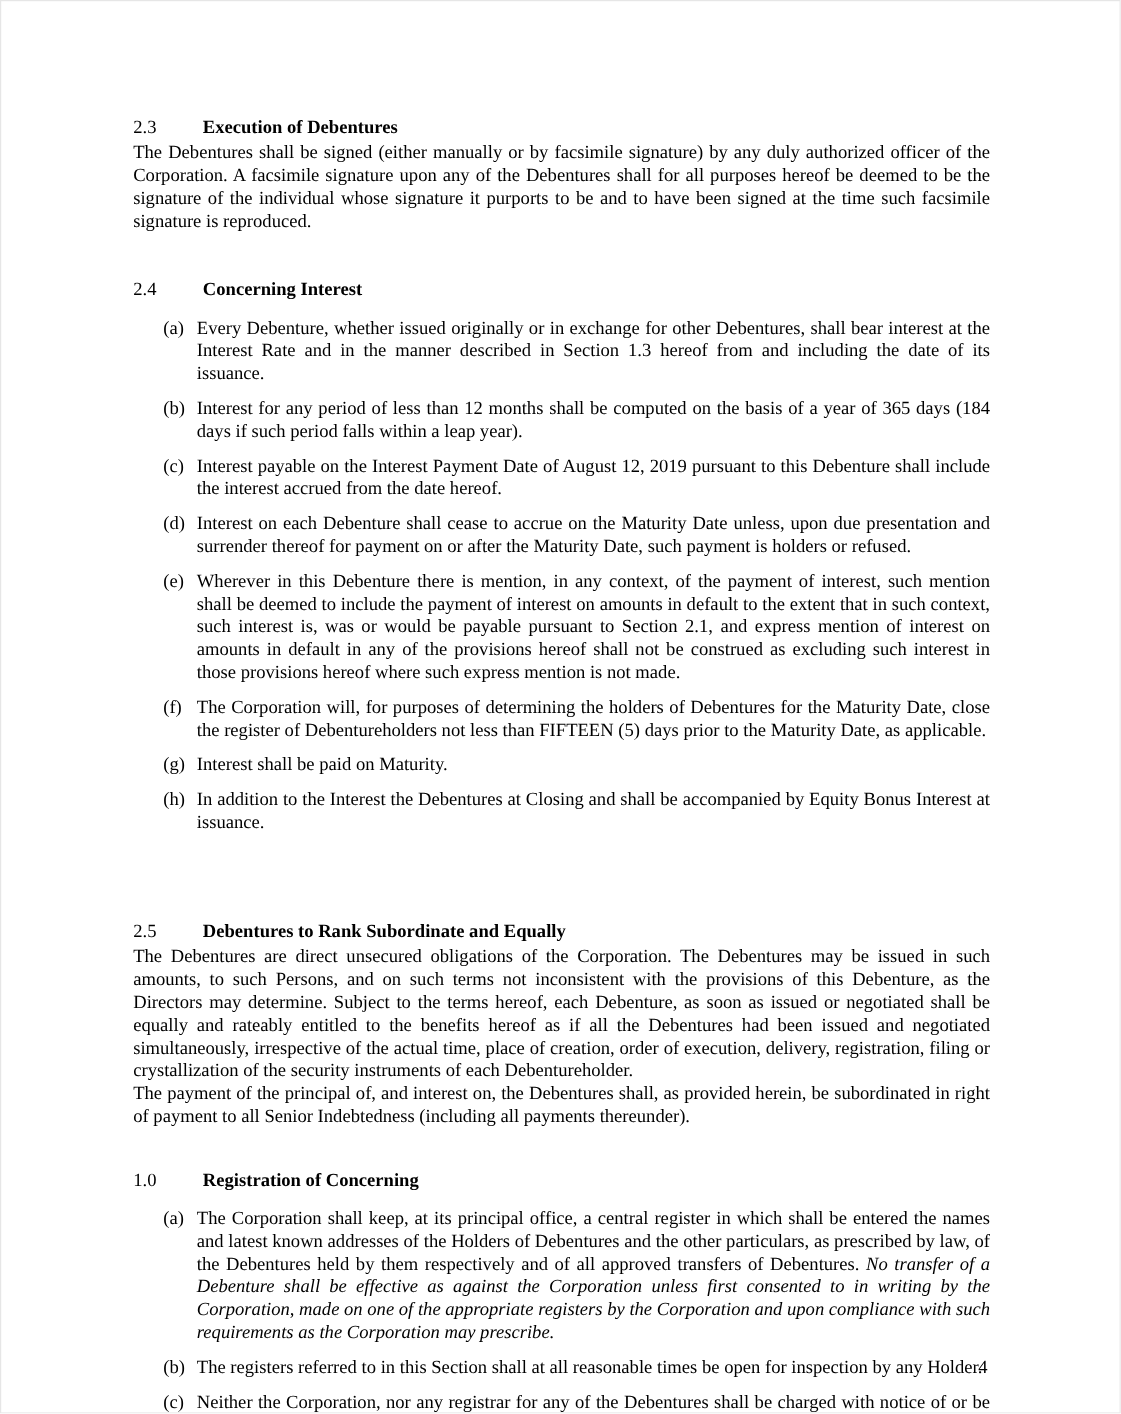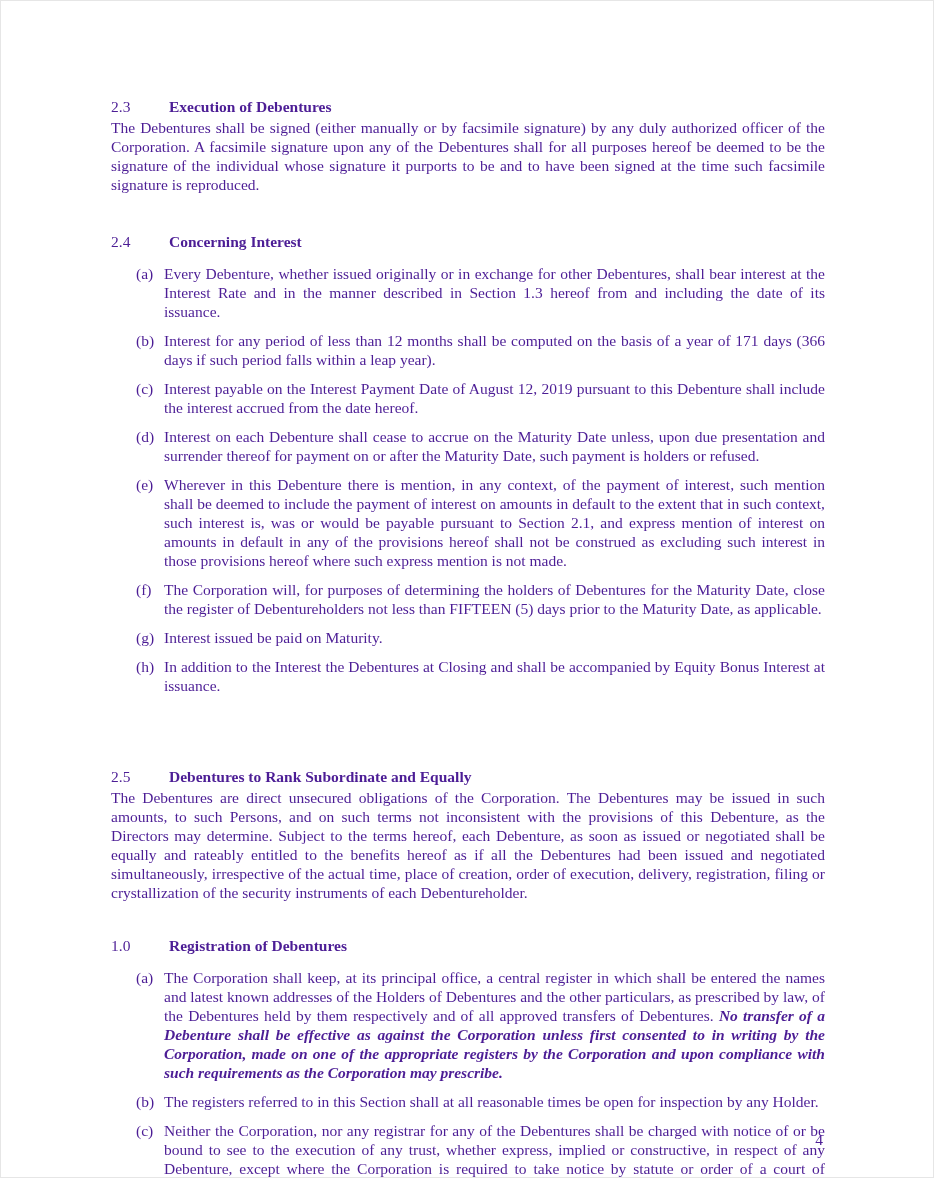--- a/index.html
+++ b/index.html
@@ -11,21 +11,21 @@
     position: relative;
     width: 934px;
     height: 1178px;
     box-sizing: border-box;
     background: #ffffff;
     border: 1px solid #e6e6e6;
     padding: 96px 108px 0 110px;
     font-family: "Liberation Serif", "DejaVu Serif", serif;
     font-size: 15.5px;
     line-height: 19px;
-    color: #4c1d95;
+    color: #000000;
     overflow: hidden;
   }
   .section { margin: 0; }
   .sec-heading {
     margin: 0 0 2px 0;
     white-space: nowrap;
   }
   .sec-num {
     display: inline-block;
     width: 58px;
@@ -52,21 +52,21 @@
   }
   .item-label {
     flex: 0 0 28px;
     width: 28px;
   }
   .item-text {
     flex: 1 1 auto;
     text-align: justify;
   }
   .emph {
-    font-weight: bold;
+    font-weight: normal;
     font-style: italic;
   }
   .page-number {
     position: absolute;
     right: 110px;
     bottom: 28px;
     font-size: 15.5px;
   }
 </style>
 </head>
@@ -85,59 +85,60 @@
     <div class="sec-heading">
       <span class="sec-num">2.4</span><span class="sec-title">Concerning Interest</span>
     </div>
     <div class="list">
       <div class="item">
         <span class="item-label">(a)</span>
         <span class="item-text">Every Debenture, whether issued originally or in exchange for other Debentures, shall bear interest at the Interest Rate and in the manner described in Section 1.3 hereof from and including the date of its issuance.</span>
       </div>
       <div class="item">
         <span class="item-label">(b)</span>
-        <span class="item-text">Interest for any period of less than 12 months shall be computed on the basis of a year of 171 days (366 days if such period falls within a leap year).</span>
+        <span class="item-text">Interest for any period of less than 12 months shall be computed on the basis of a year of 365 days (184 days if such period falls within a leap year).</span>
       </div>
       <div class="item">
         <span class="item-label">(c)</span>
         <span class="item-text">Interest payable on the Interest Payment Date of August 12, 2019 pursuant to this Debenture shall include the interest accrued from the date hereof.</span>
       </div>
       <div class="item">
         <span class="item-label">(d)</span>
         <span class="item-text">Interest on each Debenture shall cease to accrue on the Maturity Date unless, upon due presentation and surrender thereof for payment on or after the Maturity Date, such payment is holders or refused.</span>
       </div>
       <div class="item">
         <span class="item-label">(e)</span>
         <span class="item-text">Wherever in this Debenture there is mention, in any context, of the payment of interest, such mention shall be deemed to include the payment of interest on amounts in default to the extent that in such context, such interest is, was or would be payable pursuant to Section 2.1, and express mention of interest on amounts in default in any of the provisions hereof shall not be construed as excluding such interest in those provisions hereof where such express mention is not made.</span>
       </div>
       <div class="item">
         <span class="item-label">(f)</span>
         <span class="item-text">The Corporation will, for purposes of determining the holders of Debentures for the Maturity Date, close the register of Debentureholders not less than FIFTEEN (5) days prior to the Maturity Date, as applicable.</span>
       </div>
       <div class="item">
         <span class="item-label">(g)</span>
-        <span class="item-text">Interest issued be paid on Maturity.</span>
+        <span class="item-text">Interest shall be paid on Maturity.</span>
       </div>
       <div class="item">
         <span class="item-label">(h)</span>
         <span class="item-text">In addition to the Interest the Debentures at Closing and shall be accompanied by Equity Bonus Interest at issuance.</span>
       </div>
     </div>
   </div>
 
   <div class="section gap-xl">
     <div class="sec-heading">
       <span class="sec-num">2.5</span><span class="sec-title">Debentures to Rank Subordinate and Equally</span>
     </div>
     <p class="body">The Debentures are direct unsecured obligations of the Corporation. The Debentures may be issued in such amounts, to such Persons, and on such terms not inconsistent with the provisions of this Debenture, as the Directors may determine.  Subject to the terms hereof, each Debenture, as soon as issued or negotiated shall be equally and rateably entitled to the benefits hereof as if all the Debentures had been issued and negotiated simultaneously, irrespective of the actual time, place of creation, order of execution, delivery, registration, filing or crystallization of the security instruments of each Debentureholder.</p>
+    <p class="body para-gap">The payment of the principal of, and interest on, the Debentures shall, as provided herein, be subordinated in right of payment to all Senior Indebtedness (including all payments thereunder).</p>
   </div>
 
   <div class="section gap-md">
     <div class="sec-heading">
-      <span class="sec-num">1.0</span><span class="sec-title">Registration of Debentures</span>
+      <span class="sec-num">1.0</span><span class="sec-title">Registration of Concerning</span>
     </div>
     <div class="list">
       <div class="item">
         <span class="item-label">(a)</span>
         <span class="item-text"><span>The Corporation shall keep, at its principal office, a central register in which shall be entered the names and latest known addresses of the Holders of Debentures and the other particulars, as prescribed by law, of the Debentures held by them respectively and of all approved transfers of Debentures.</span> <span class="emph">No transfer of a Debenture shall be effective as against the Corporation unless first consented to in writing by the Corporation, made on one of the appropriate registers by the Corporation and upon compliance with such requirements as the Corporation may prescribe.</span></span>
       </div>
       <div class="item">
         <span class="item-label">(b)</span>
         <span class="item-text">The registers referred to in this Section shall at all reasonable times be open for inspection by any Holder.</span>
       </div>

